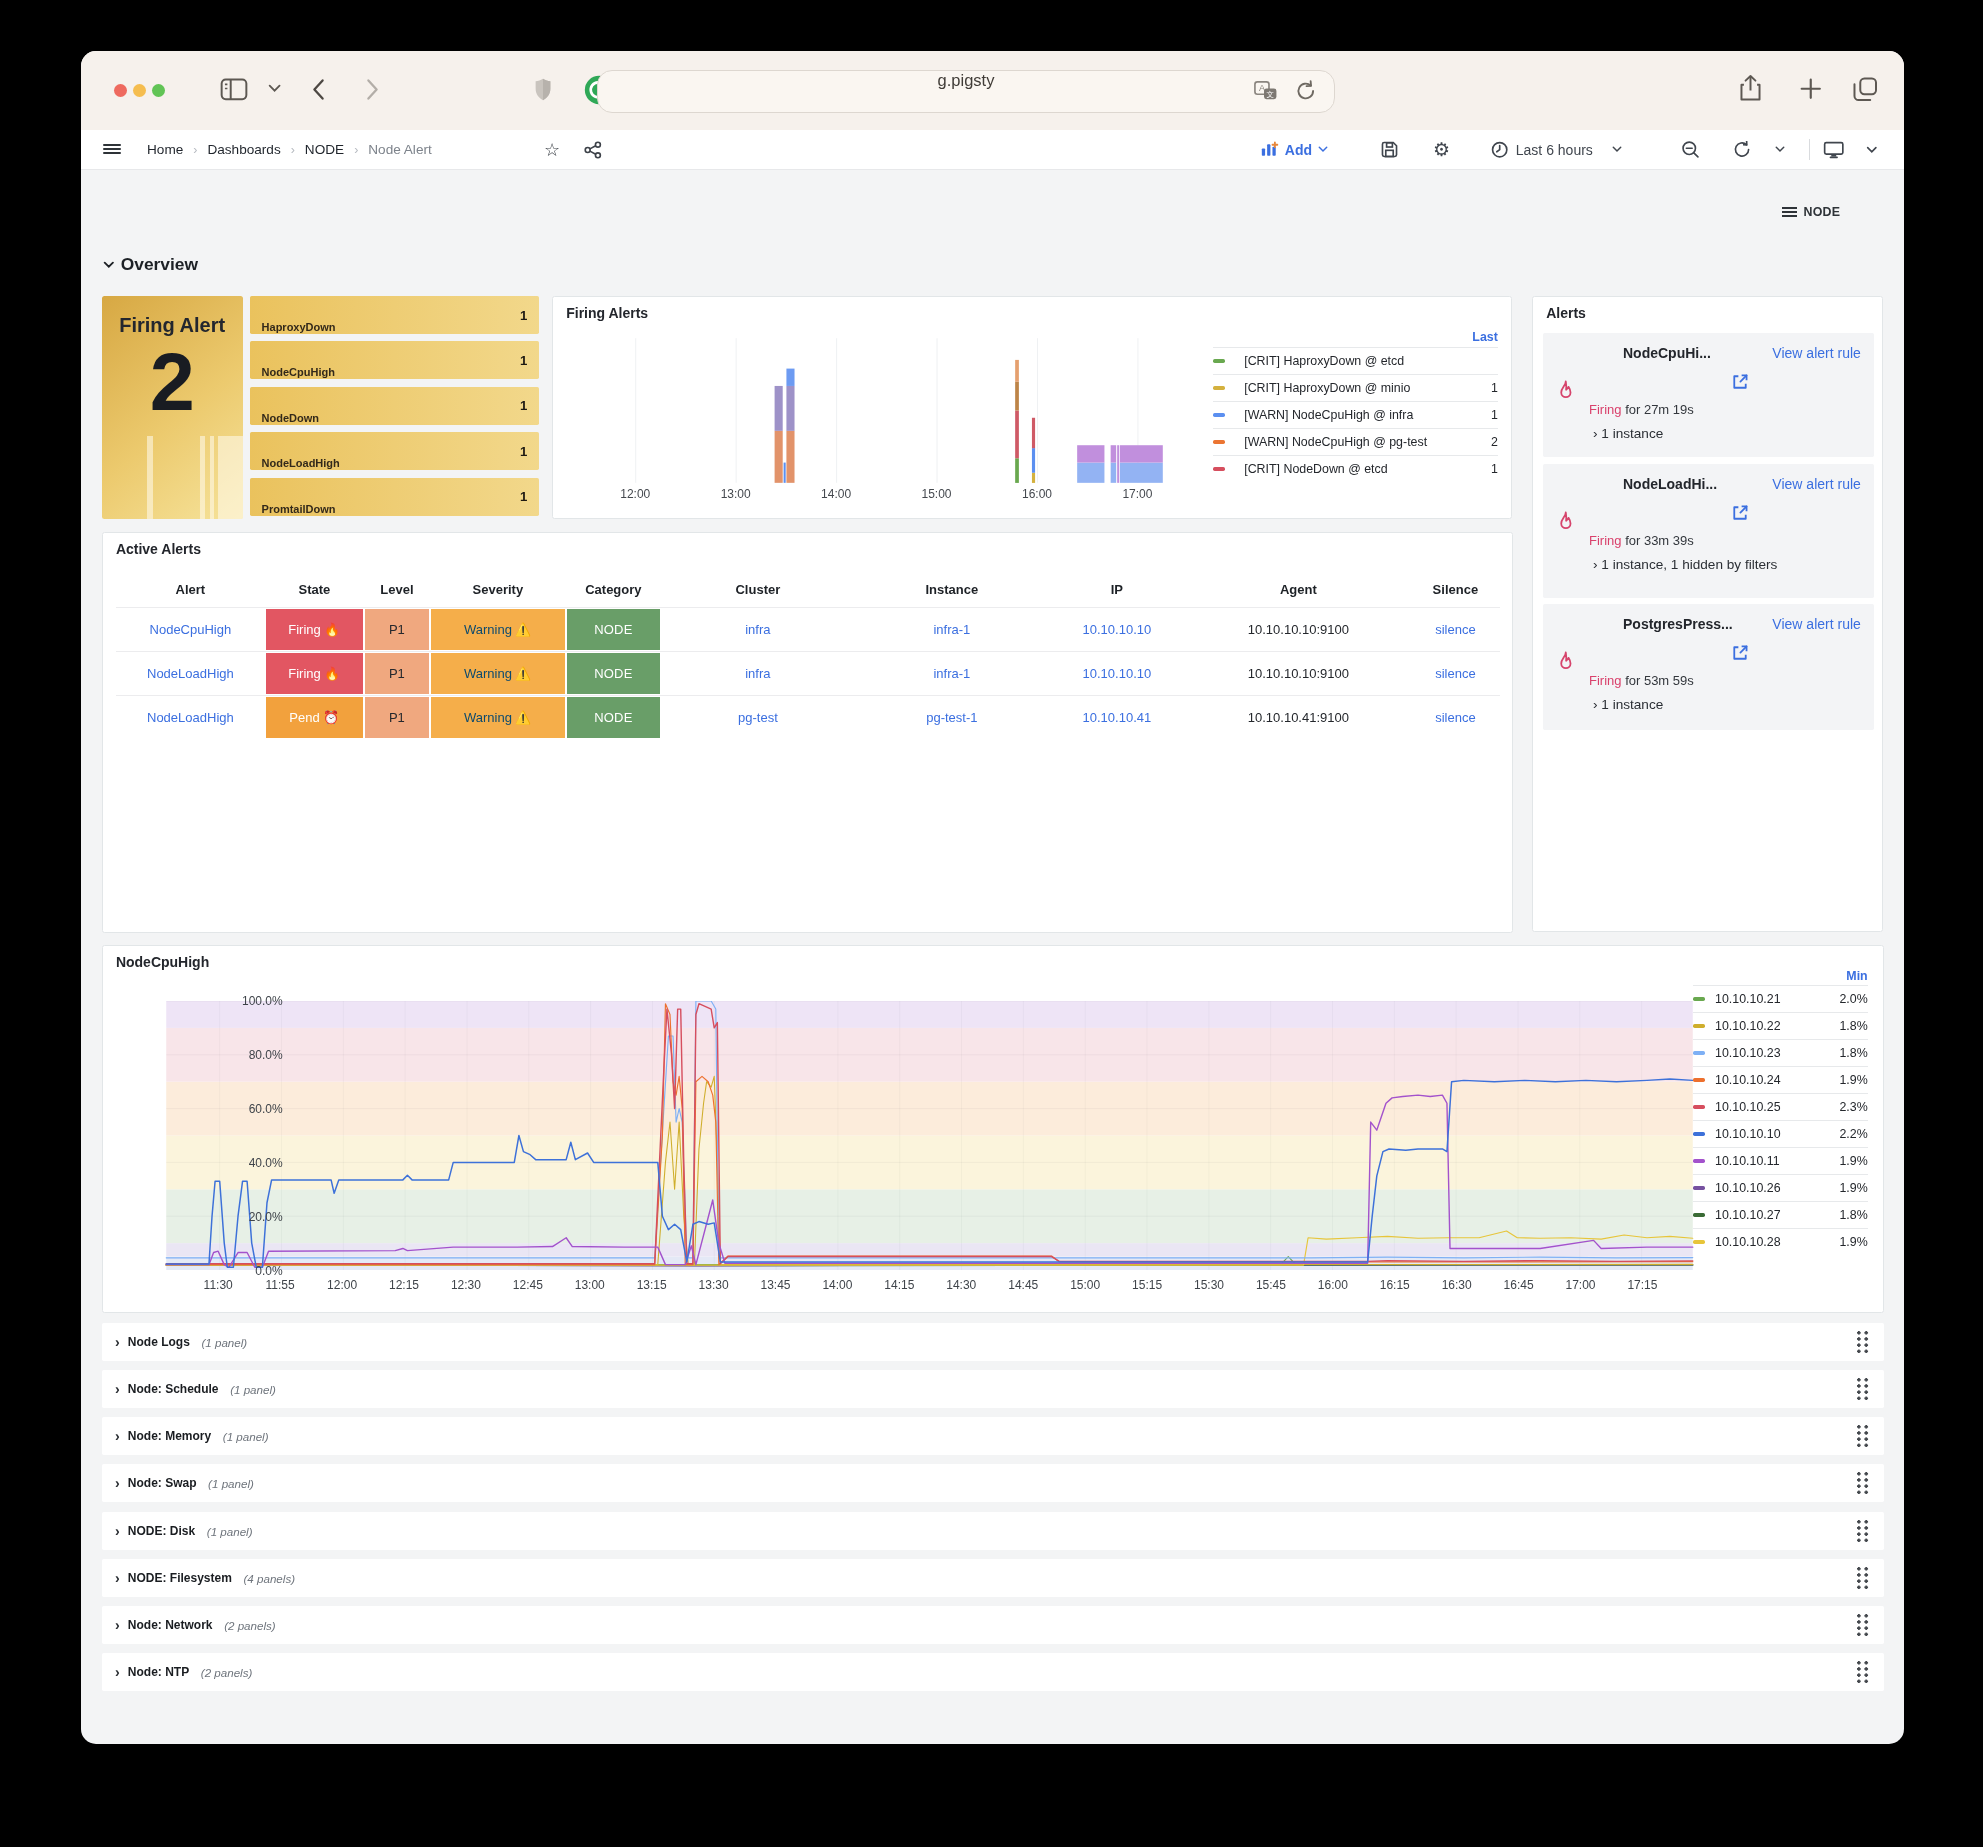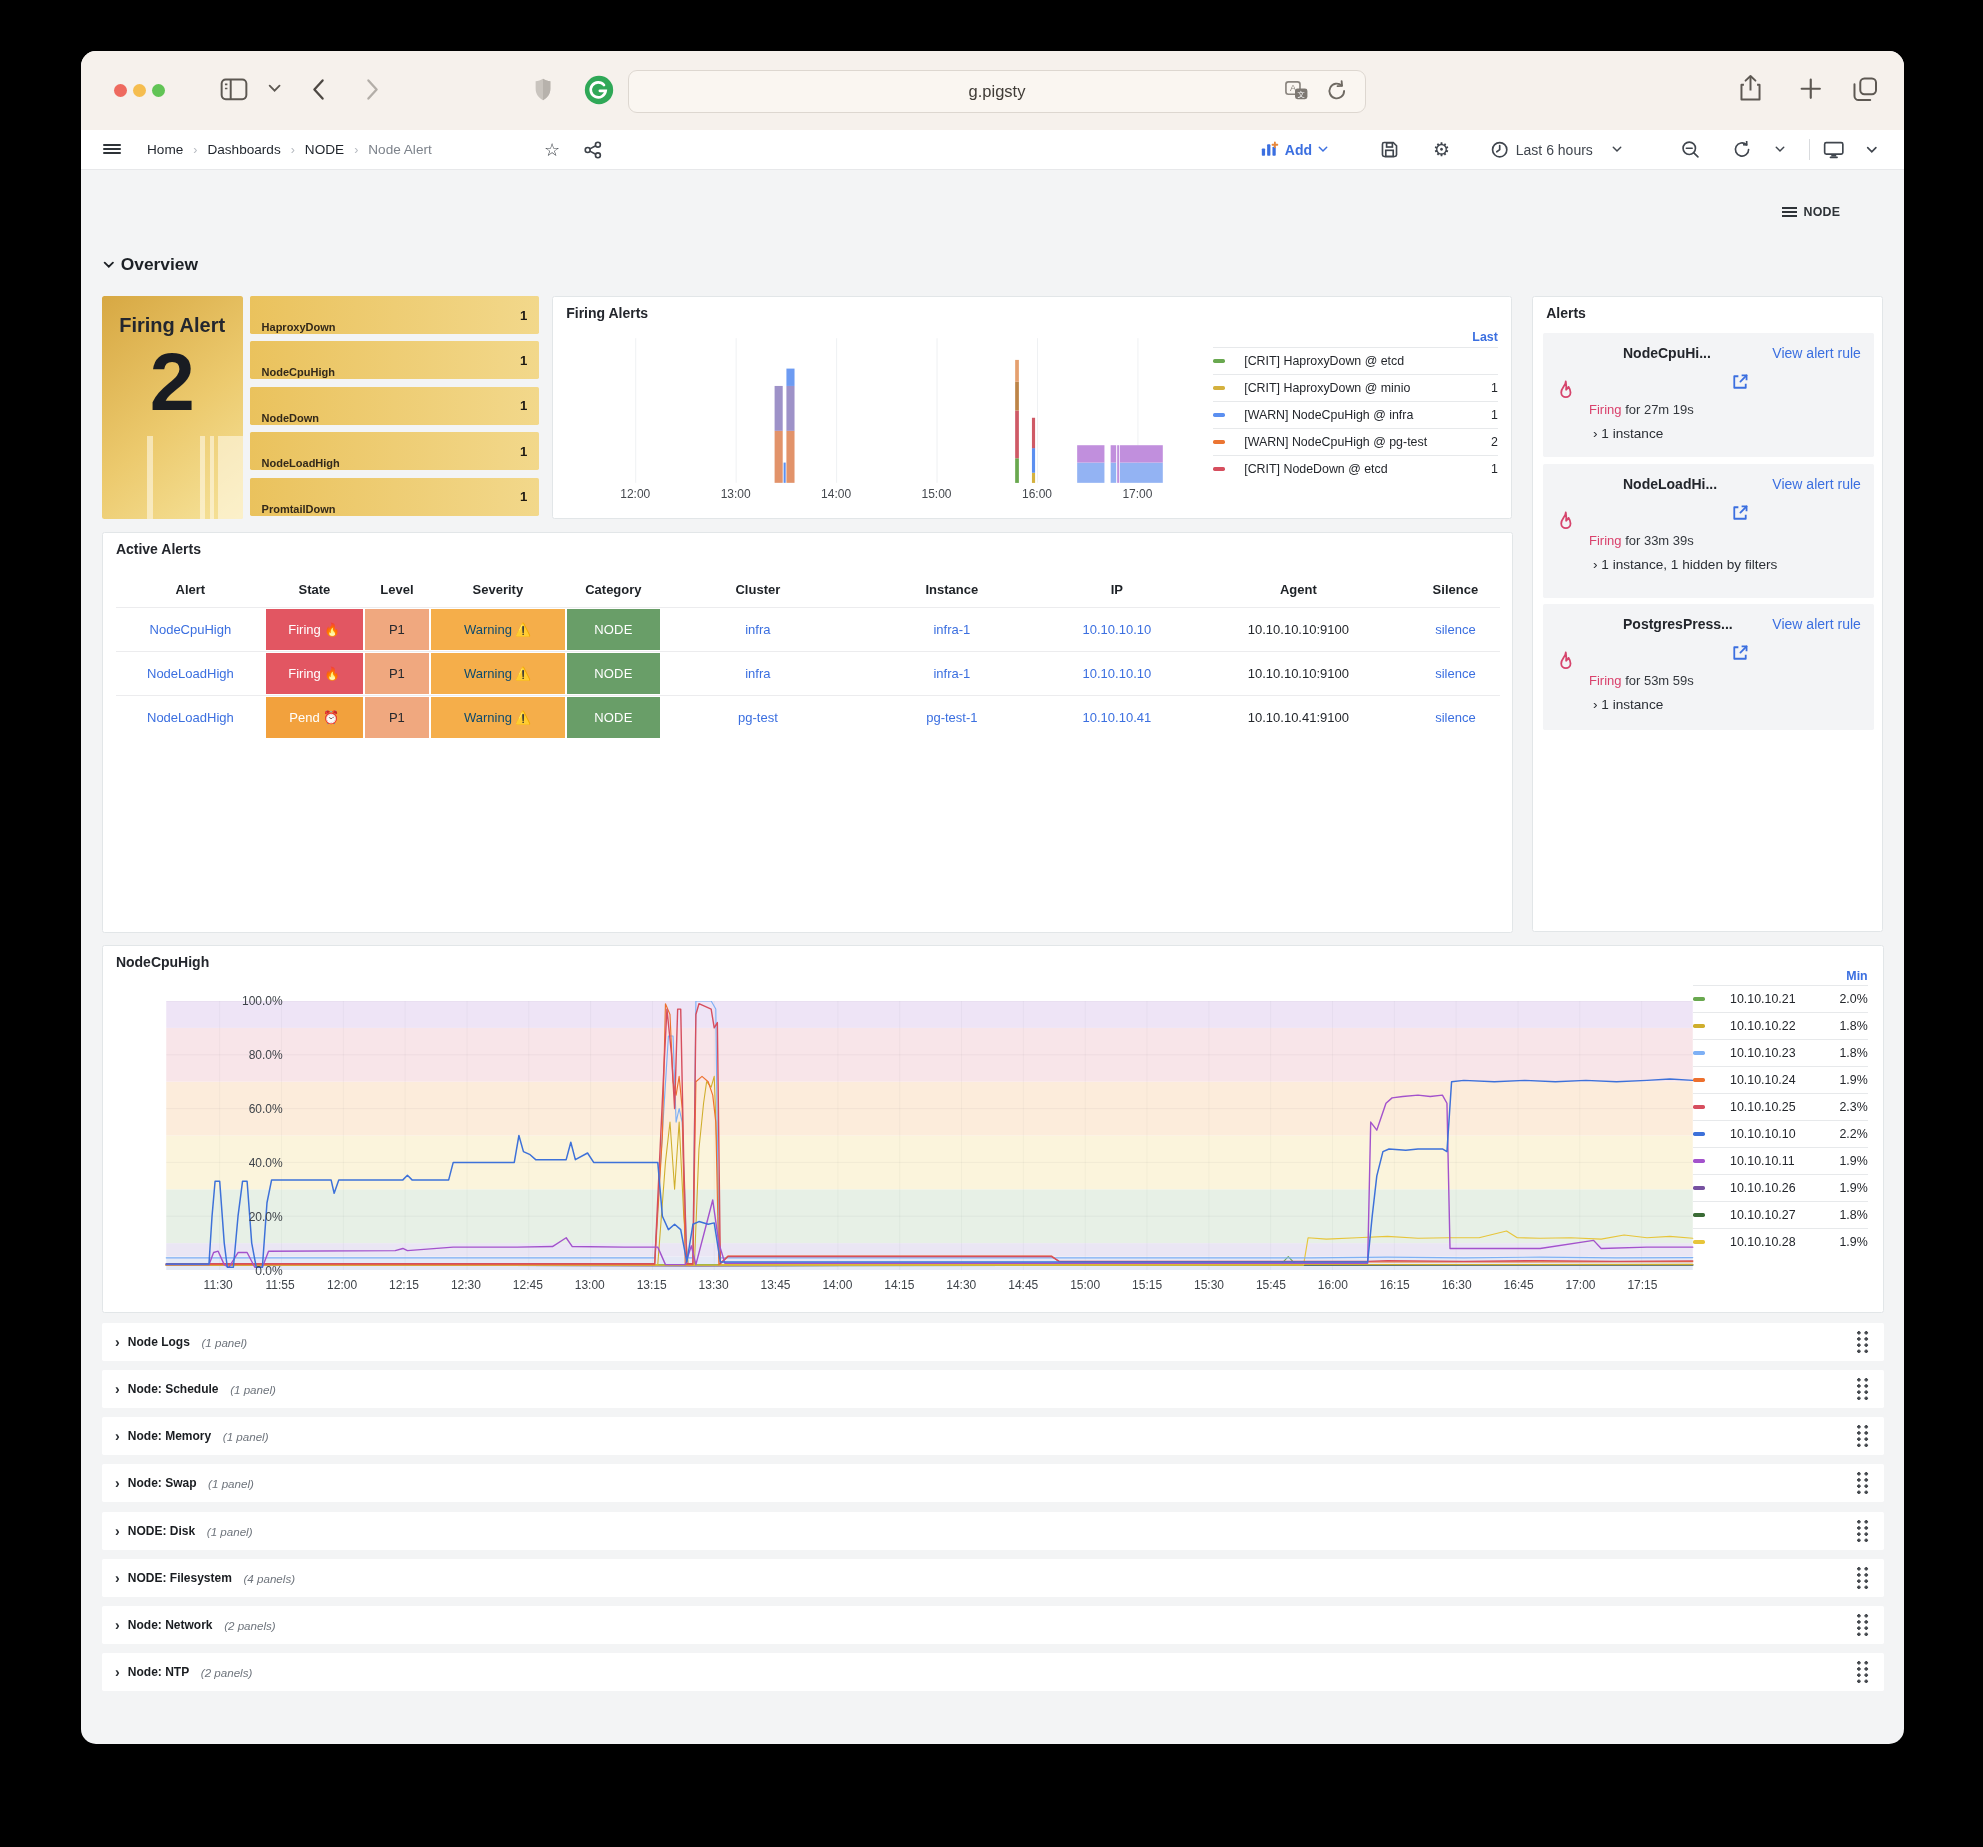--- a/index.html
+++ b/index.html
@@ -1,21 +1,21 @@
 <!DOCTYPE html>
 <html style="font-size:13.2px"><head>
 <meta charset="utf-8">
 <style>
   html,body{margin:0;padding:0;background:#000;width:1984px;height:1847px;font-family:"Liberation Sans",sans-serif;-webkit-font-smoothing:antialiased;}
   .window{position:absolute;left:81px;top:51px;width:1823px;height:1693px;background:#f3f4f5;border-radius:15px;overflow:hidden;box-shadow:0 20.7px 66px rgba(0,0,0,.65);}
   
   .chrome{position:absolute;left:0;top:0;width:100%;height:79px;background:#f6f1ec;border-bottom:0.8px solid #d9d4cf;}
   .light{position:absolute;top:33px;width:13.2px;height:13.2px;border-radius:50%;}
   .chrome .ic{position:absolute;top:25px;color:#5d5852;}
-  .urlbar{position:absolute;left:547px;top:19px;width:736px;height:41px;background:#faf6f1;border:0.8px solid #ddd7d0;border-radius:9px;display:flex;align-items:center;justify-content:center;}
+  .urlbar{position:absolute;left:516px;top:19px;width:736px;height:41px;background:#faf6f1;border:0.8px solid #ddd7d0;border-radius:15px;display:flex;align-items:flex-start;justify-content:center;}
   .urltext{font-size:16.5px;color:#403c37;}
   .urlbar .uic{position:absolute;top:10px;}
   
   .gnav{position:absolute;left:0;top:79px;width:100%;height:39px;background:#ffffff;border-bottom:0.8px solid #e7e8ea;}
   .gnav .it{position:absolute;top:0;height:39px;display:flex;align-items:center;font-size:13.6px;color:#1f242b;}
   .crumb-sep{color:#b6bac0;font-size:12.4px;}
   .crumb-muted{color:#7d838b;}
   .burger span{display:block;width:18px;height:2.1px;background:#2e3338;margin:2.1px 0;border-radius:1.7px;}
   .blue{color:#3b6fe0;}
   .gtool{position:absolute;top:0;height:39px;display:flex;align-items:center;color:#40464e;}
@@ -65,21 +65,21 @@
   .chip.warn{background:#f5ae4a;color:#0c4a6e;}
   .chip.node{background:#699e68;color:#fff;letter-spacing:0.2px;}
   .alink{color:#3b6fe0;}
   
   .cplot{position:absolute;left:62px;top:55px;width:1529px;height:269px;}
   .cyticks span{position:absolute;right:1600px;transform:translateY(-50%);font-size:12px;color:#3f444a;}
   .cxticks{position:absolute;left:62px;top:332px;width:1529px;height:18px;}
   .cxticks span{position:absolute;transform:translateX(-50%);font-size:12px;color:#3f444a;}
   .clegend{position:absolute;right:15px;top:23px;width:175px;}
   .clegend .hdr{text-align:right;font-size:12.4px;font-weight:600;margin-bottom:1.7px;}
-  .clrow{display:flex;align-items:center;gap:25px;border-top:0.8px solid #e7e9eb;height:26px;font-size:12.4px;color:#24272c;}
+  .clrow{display:flex;align-items:center;gap:10px;border-top:0.8px solid #e7e9eb;height:26px;font-size:12.4px;color:#24272c;}
   .clrow .lv{margin-left:auto;}
   
   .crow{position:absolute;left:20.7px;width:1782px;height:38px;background:#fff;border-radius:1.7px;display:flex;align-items:center;padding:0 13.2px;box-sizing:border-box;}
   .crow .ch{font-size:14px;color:#2b2f34;margin-right:8.3px;font-weight:700;}
   .crow .tt{font-size:12px;font-weight:700;color:#1a1d21;}
   .crow .pc{font-size:11.6px;font-style:italic;color:#6e747c;margin-left:11.6px;}
   .grip{margin-left:auto;width:13.2px;height:21.5px;background-image:radial-gradient(circle at 1.8px 1.8px,#43474c 1.5px,transparent 1.7px);background-size:7.4px 6.2px;}
   svg{display:block;}
 </style>
 </head>

